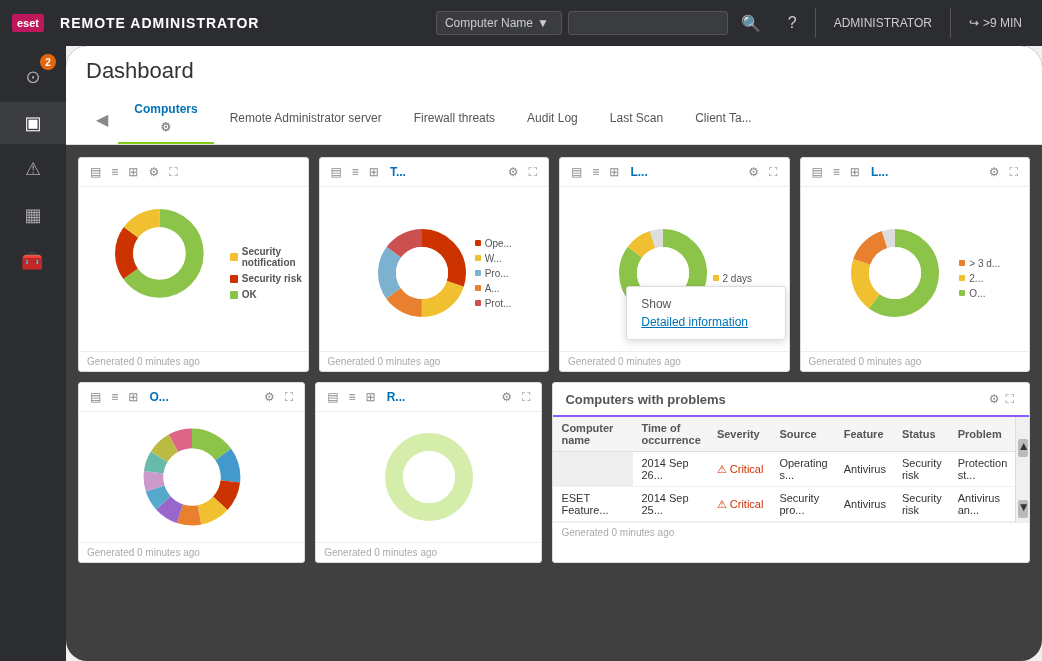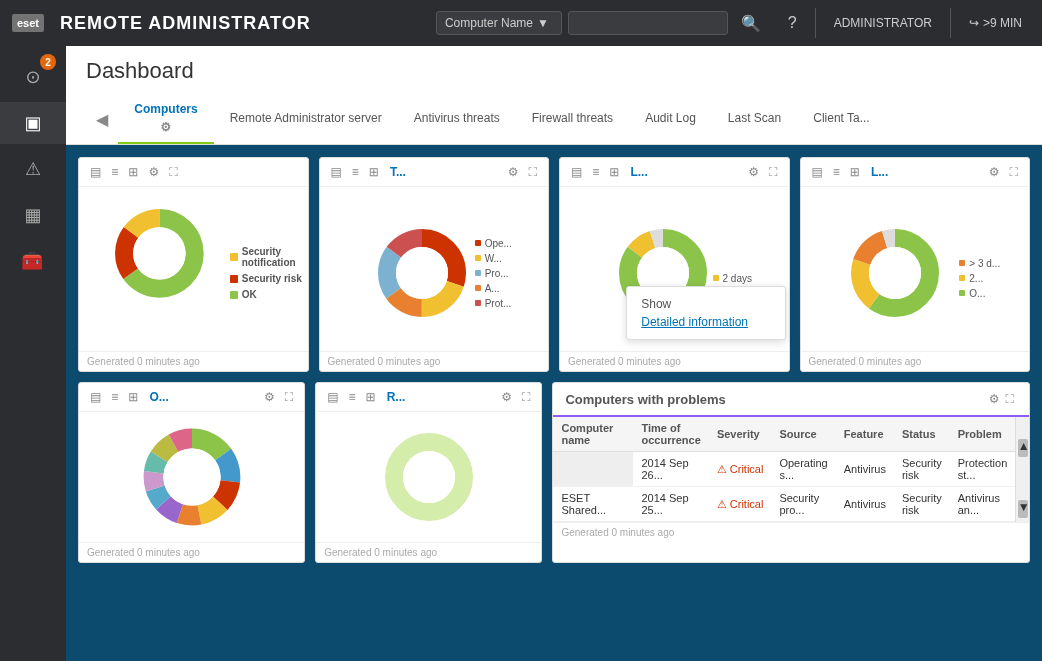--- a/index.html
+++ b/index.html
@@ -9,32 +9,32 @@
     .navbar {
       background: #2b2d30;
       color: #fff;
       height: 46px;
       display: flex;
       align-items: center;
       padding: 0 12px;
       gap: 10px;
     }
     .navbar-logo {
-      background: #737373;
+      background: #be185d;
       color: #fff;
       font-weight: bold;
       font-size: 11px;
       padding: 3px 5px;
       border-radius: 2px;
       margin-right: 6px;
     }
     .navbar-title {
       color: #fff;
       font-weight: bold;
-      font-size: 18px;
+      font-size: 14px;
       letter-spacing: 1px;
       flex: 1;
     }
     .navbar-search-area {
       display: flex;
       align-items: center;
       gap: 6px;
     }
     .navbar-computer-name {
       display: flex;
@@ -120,22 +120,23 @@
       justify-content: center;
       font-size: 20px;
     }
     .sidebar-item.active { background: #3a3c40; color: #fff; }
 
     
     .main {
       flex: 1;
       display: flex;
       flex-direction: column;
-      background: #0c4a6e;
+      background: #404040;
       overflow: hidden;
+      border-radius: 21px;
     }
     .page-header {
       background: #fff;
       padding: 12px 20px 0 20px;
       border-bottom: 1px solid #ddd;
     }
     .page-title {
       font-size: 22px;
       font-weight: normal;
       color: #333;
@@ -344,23 +345,20 @@
     <div class="page-header">
       <div class="page-title">Dashboard</div>
       <div class="tabs">
         <div class="tab-collapse-btn">◀</div>
         <div class="tab active">
           <span>Computers</span>
           <span class="tab-settings-icon">⚙</span>
         </div>
         <div class="tab">
           <span>Remote Administrator server</span>
-        </div>
-        <div class="tab">
-          <span>Antivirus threats</span>
         </div>
         <div class="tab">
           <span>Firewall threats</span>
         </div>
         <div class="tab">
           <span>Audit Log</span>
         </div>
         <div class="tab">
           <span>Last Scan</span>
         </div>
@@ -610,21 +608,21 @@
                       <span style="color:#cc3300;">⚠</span>
                       <span>Critical</span>
                     </div>
                   </td>
                   <td>Operating s...</td>
                   <td>Antivirus</td>
                   <td>Security risk</td>
                   <td>Protection st...</td>
                 </tr>
                 <tr>
-                  <td>ESET Shared...</td>
+                  <td>ESET Feature...</td>
                   <td>2014 Sep 25...</td>
                   <td>
                     <div class="severity-critical">
                       <span style="color:#cc3300;">⚠</span>
                       <span>Critical</span>
                     </div>
                   </td>
                   <td>Security pro...</td>
                   <td>Antivirus</td>
                   <td>Security risk</td>

